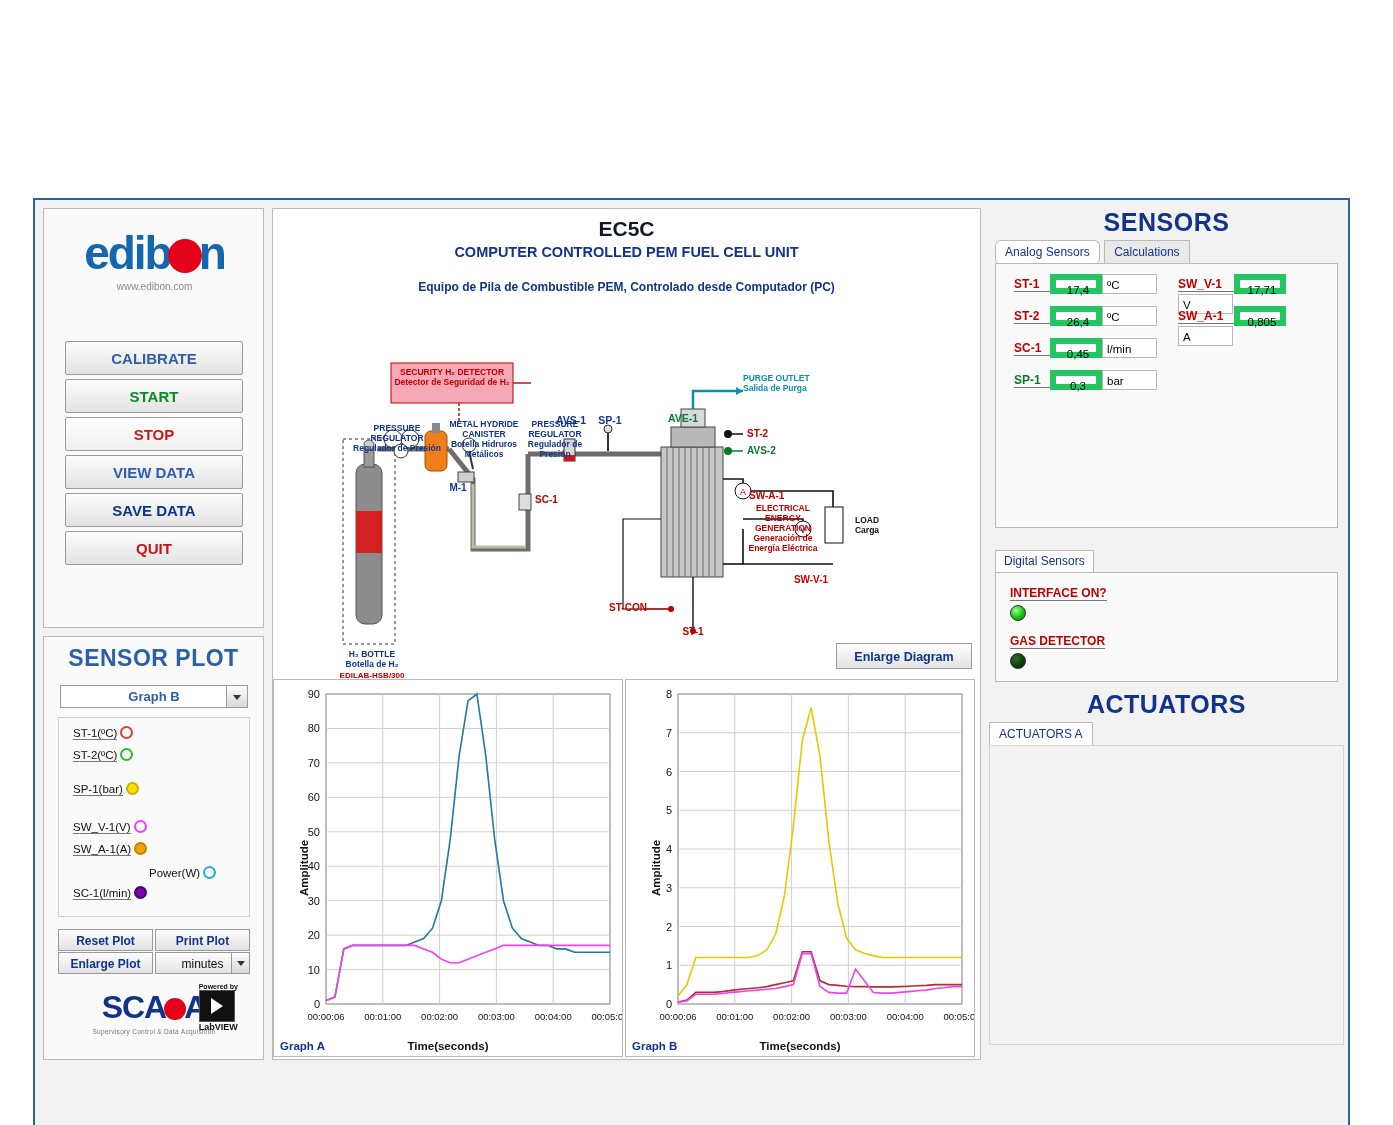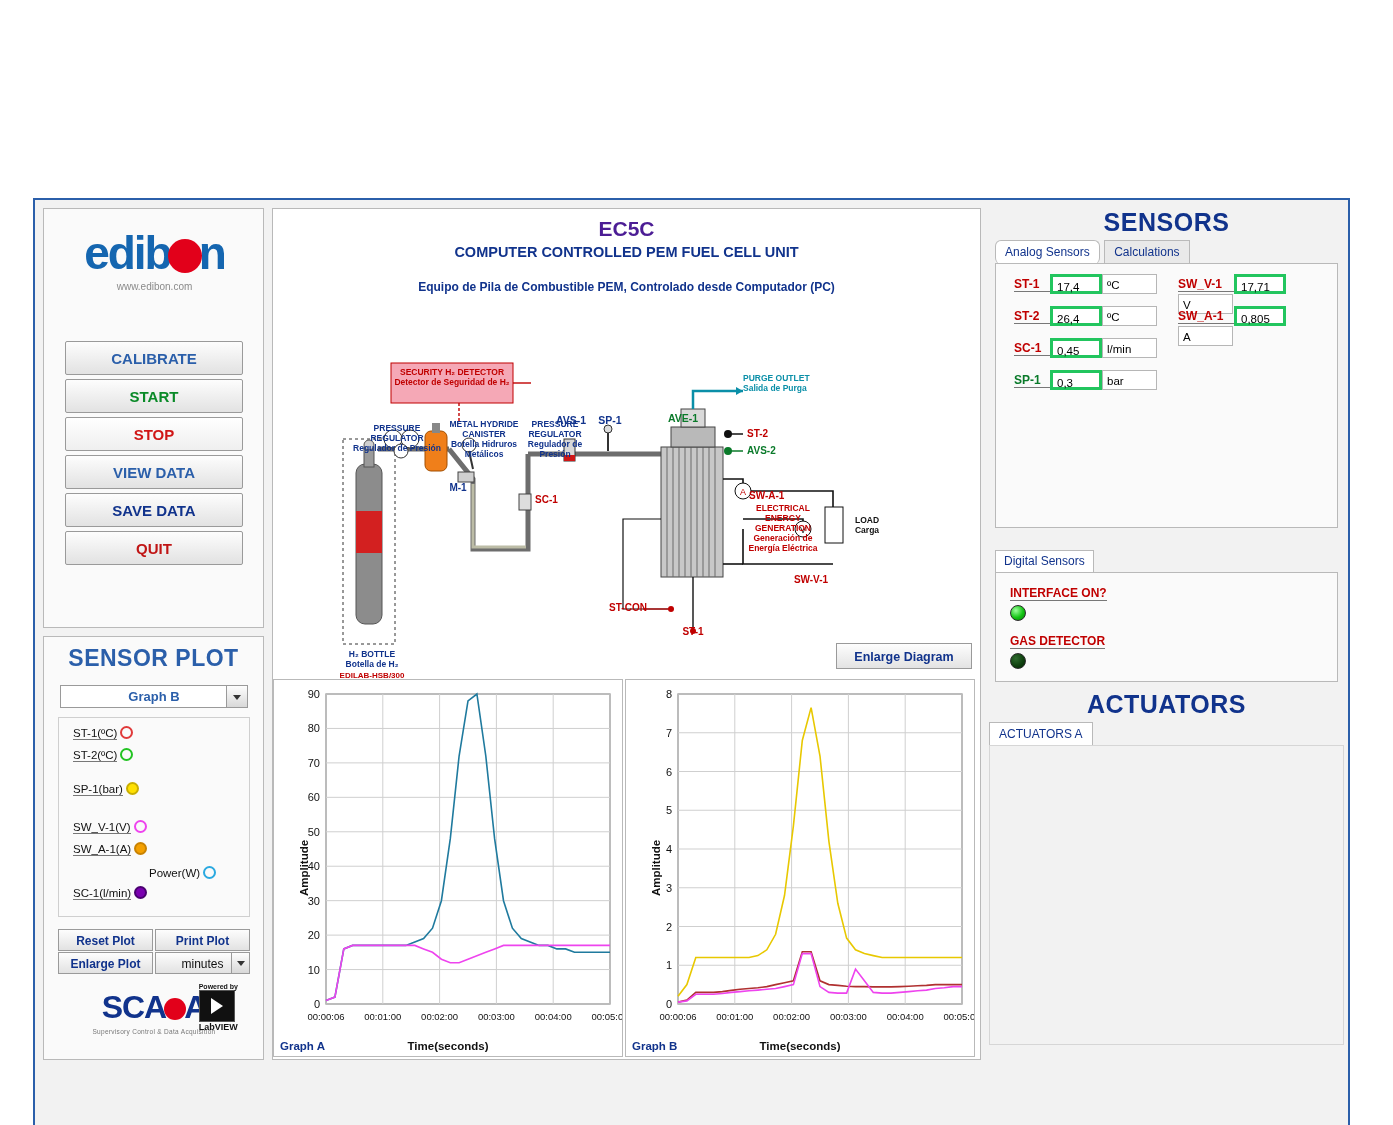--- a/index.html
+++ b/index.html
@@ -45,21 +45,21 @@
   .scada-sub{font-size:6.5px;color:#777;letter-spacing:.3px;margin-top:2px;}
   .lv{position:absolute;right:6px;top:-6px;text-align:center;}
   .lv-powered{font-size:7px;font-weight:bold;color:#111;}
   .lv-box{width:34px;height:30px;background:#111;border:1px solid #555;display:flex;align-items:center;justify-content:center;}
   .lv-tri{width:0;height:0;border-left:12px solid #ffffff;border-top:8px solid transparent;border-bottom:8px solid transparent;}
   .lv-name{font-size:9px;font-weight:bold;color:#111;}
 
   
   #center{left:237px;top:8px;width:709px;height:852px;background:#ffffff;}
   .diagram-title{text-align:center;padding-top:8px;}
-  .dt1{font-size:21px;font-weight:bold;color:#4c1d95;}
+  .dt1{font-size:21px;font-weight:bold;color:#0f172a;}
   .dt2{font-size:14.5px;font-weight:bold;color:#11338c;margin-top:3px;}
   .dt3{font-size:12px;font-weight:bold;color:#11338c;margin-top:20px;}
 
   .diag{position:absolute;left:0;top:70px;width:709px;height:380px;}
   .lbl{position:absolute;font-size:8.5px;font-weight:bold;line-height:10px;text-align:center;}
   .red{color:#c00000;} .blue{color:#11338c;} .green{color:#0a7a2a;} .teal{color:#0a8fa8;} .black{color:#111;}
 
   .tabs{position:absolute;left:0;top:444px;width:709px;height:26px;}
   .tab{position:absolute;height:25px;line-height:24px;padding:0 10px;font-size:12.5px;background:#f2f2f2;border:1px solid #b9b9b9;border-bottom:none;box-sizing:border-box;}
   .tab.active{background:#ffffff;color:#11338c;}
@@ -74,21 +74,21 @@
 
   
   #sensors{left:954px;top:8px;width:355px;height:336px;background:#f2f2f2;border:none;}
   .big-title{text-align:center;font-size:25px;font-weight:bold;color:#11338c;letter-spacing:.5px;}
   .tabrow{position:absolute;left:6px;top:32px;}
   .stab{display:inline-block;height:24px;line-height:23px;padding:0 9px;font-size:12px;color:#11338c;background:#e9e9e9;border:1px solid #b9b9b9;border-bottom:none;box-sizing:border-box;}
   .stab.active{background:#ffffff;border-radius:6px;}
   .sensorbody{position:absolute;left:6px;top:55px;width:343px;height:265px;background:#fafafa;border:1px solid #b9b9b9;box-sizing:border-box;}
   .srow{position:absolute;height:22px;}
   .stag{display:inline-block;width:36px;font-size:12px;font-weight:bold;border-bottom:1px solid #777;text-align:left;}
-  .sval{display:inline-block;width:52px;height:20px;line-height:20px;background:#ffffff;border:3px solid #22c55e;font-size:11.5px;padding-left:4px;box-sizing:border-box;vertical-align:middle;}
+  .sval{display:inline-block;width:52px;height:20px;line-height:20px;background:#ffffff;border:6px solid #22c55e;font-size:11.5px;padding-left:4px;box-sizing:border-box;vertical-align:middle;text-align:center;}
   .sunit{display:inline-block;width:55px;height:20px;line-height:20px;background:#ffffff;border:1px solid #b6b6b6;font-size:11.5px;padding-left:4px;box-sizing:border-box;vertical-align:middle;}
 
   #digital{left:954px;top:350px;width:355px;height:134px;background:#f2f2f2;border:none;}
   .dtab{position:absolute;left:6px;top:0;height:22px;line-height:21px;padding:0 8px;font-size:12px;color:#11338c;background:#ffffff;border:1px solid #b9b9b9;border-bottom:none;box-sizing:border-box;text-align:center;}
   .digbody{position:absolute;left:6px;top:22px;width:343px;height:110px;background:#fafafa;border:1px solid #b9b9b9;box-sizing:border-box;}
   .dlabel{font-size:12px;font-weight:bold;color:#c00000;border-bottom:1px solid #777;display:inline-block;}
   .led{width:14px;height:14px;border-radius:50%;border:1px solid #2a2a2a;}
   .led.on{background:radial-gradient(circle at 35% 32%,#9cff9c,#12c312 55%,#0a7a0a);}
   .led.off{background:radial-gradient(circle at 35% 32%,#2e6b2e,#0d3d0d 60%,#052505);}
 

